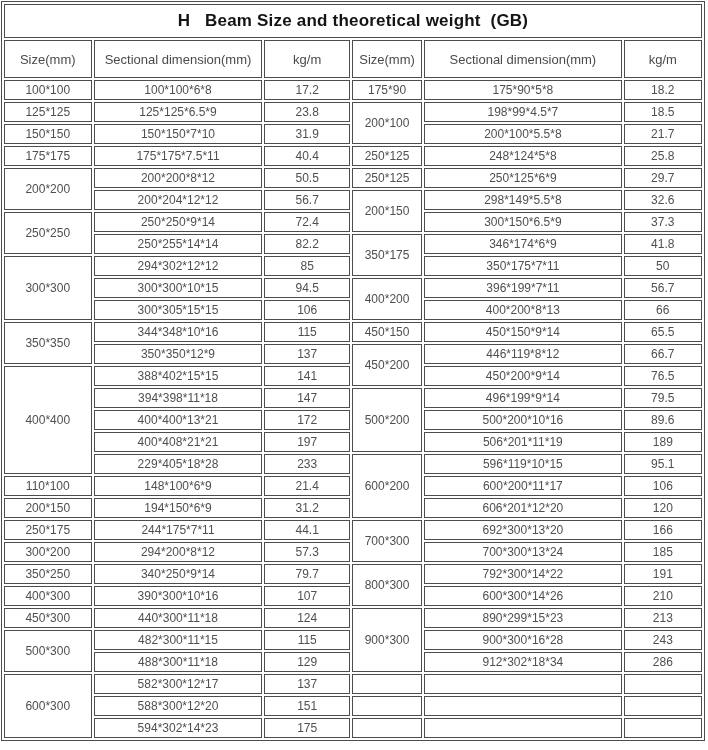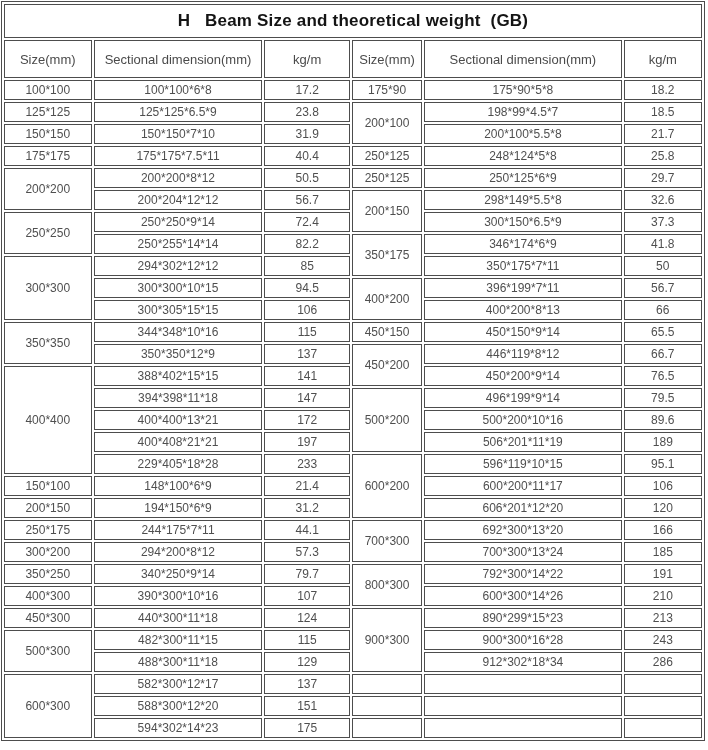--- a/index.html
+++ b/index.html
@@ -187,21 +187,21 @@
         <td>189</td>
       </tr>
       <tr>
         <td>229*405*18*28</td>
         <td>233</td>
         <td rowspan="3">600*200</td>
         <td>596*119*10*15</td>
         <td>95.1</td>
       </tr>
       <tr>
-        <td>150*100</td>
+        <td>110*100</td>
         <td>148*100*6*9</td>
         <td>21.4</td>
         <td>600*200*11*17</td>
         <td>106</td>
       </tr>
       <tr>
         <td>200*150</td>
         <td>194*150*6*9</td>
         <td>31.2</td>
         <td>606*201*12*20</td>

